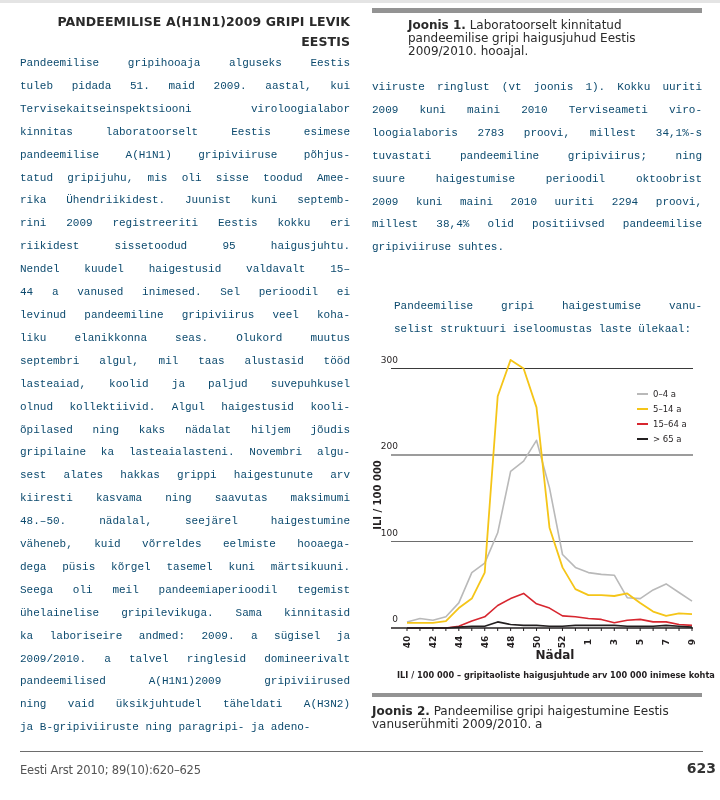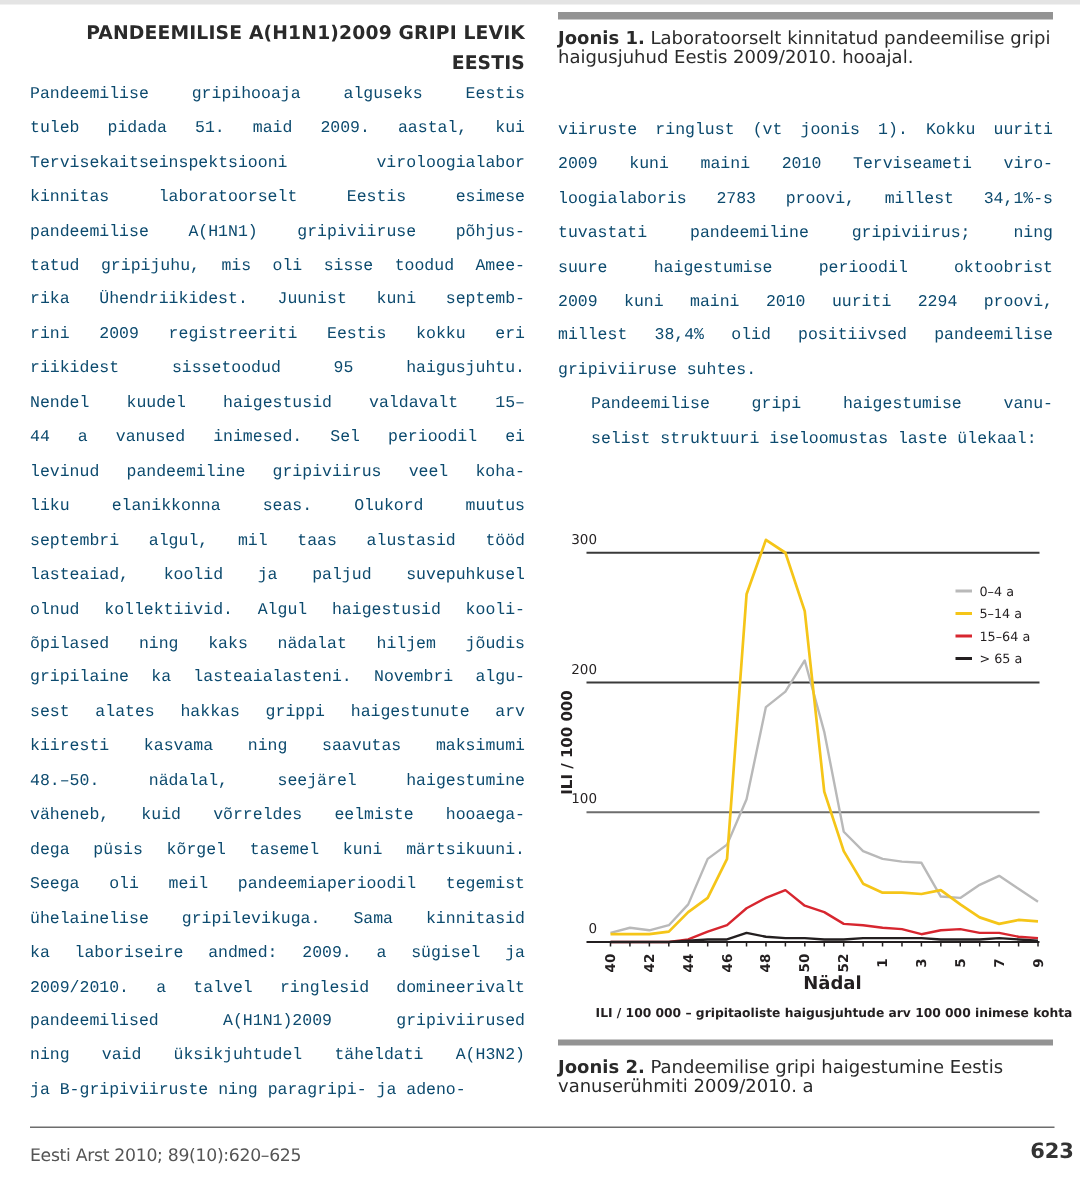--- a/index.html
+++ b/index.html
@@ -5,24 +5,24 @@
   html, body { margin: 0; padding: 0; background: #ffffff; }
   body { width: 720px; height: 800px; position: relative; overflow: hidden; color: #231f20; }
   .topbar { position: absolute; left: 0; top: 0; width: 720px; height: 3px; background: #e4e4e4; }
   .col-left { position: absolute; left: 20px; top: 12px; width: 330px; }
   .section-title { font-family: "DejaVu Sans", sans-serif; font-weight: bold; font-size: 12.5px; line-height: 20px; letter-spacing: 0.1px; color: #2a2a2a; margin: 0; text-align: right; }
   .body-text { font-family: Liberation Mono, monospace; font-size: 11px; line-height: 22.9px; text-align: justify; margin: 0; color: #0c4a6e; }
   .body-text .ln { display: block; text-align: justify; text-align-last: justify; white-space: nowrap; }
   .body-text .ln.last { text-align-last: left; }
   .col-right { position: absolute; left: 372px; top: 8px; width: 330px; }
   .fig-bar { height: 5px; background: #939393; width: 330px; }
-  .fig-caption { font-family: "DejaVu Sans", sans-serif; font-size: 12px; line-height: 13px; color: #2a2a2a; margin-top: 6px; }
+  .fig-caption { font-family: "DejaVu Sans", sans-serif; font-size: 12px; line-height: 13px; color: #2a2a2a; margin-top: 6px; margin-left: 36px; }
   .fig-caption b { font-weight: bold; }
   .right-text { position: absolute; left: 372px; top: 76px; width: 330px; }
-  .indent { padding-left: 22px; }
+  .indent { padding-left: 22px; margin-top: 36px; }
   .chart { position: absolute; left: 360px; top: 345px; width: 360px; height: 340px; }
   .fig2-bar { position: absolute; left: 372px; top: 693px; width: 330px; height: 4px; background: #939393; }
   .fig2-caption { position: absolute; left: 372px; top: 705px; width: 330px; font-family: "DejaVu Sans", sans-serif; font-size: 12px; line-height: 13px; color: #2a2a2a; }
   .footer-rule { position: absolute; left: 20px; top: 751px; width: 683px; height: 1px; background: #6d6d6d; }
   .footer-left { position: absolute; left: 20px; top: 763px; font-family: "DejaVu Sans", sans-serif; font-size: 11.5px; color: #555; letter-spacing: -0.2px; }
   .footer-right { position: absolute; right: 4px; top: 760px; font-family: "DejaVu Sans", sans-serif; font-size: 14px; font-weight: bold; color: #333; }
   svg text { font-family: "DejaVu Sans", sans-serif; }
 </style>
 </head>
 <body>

